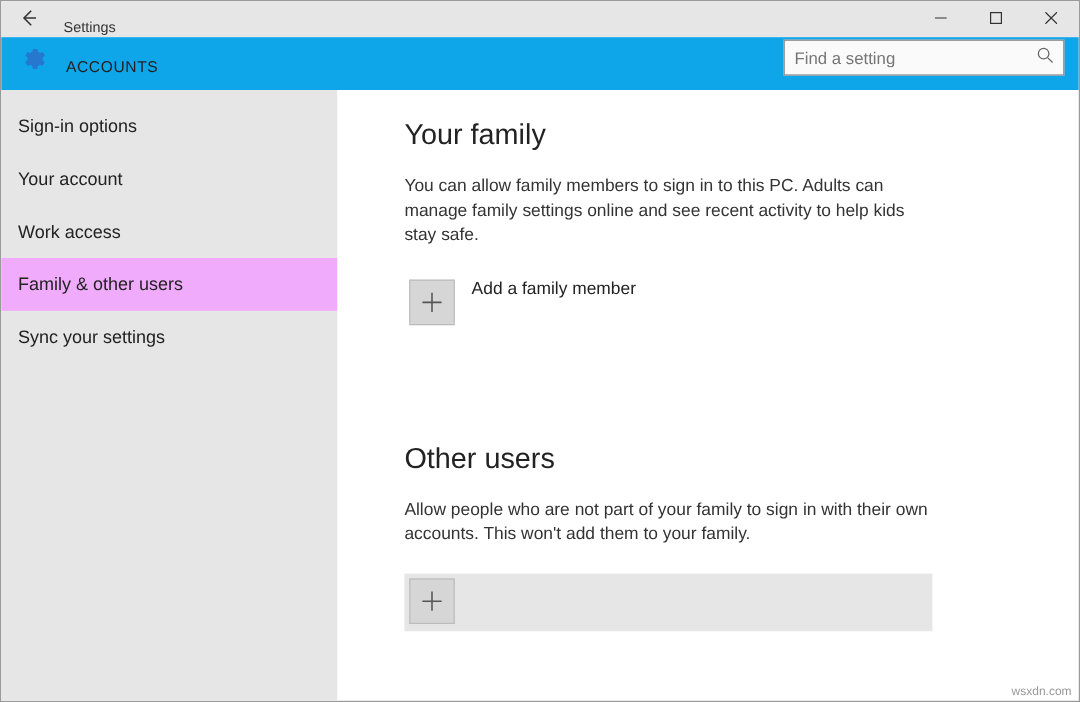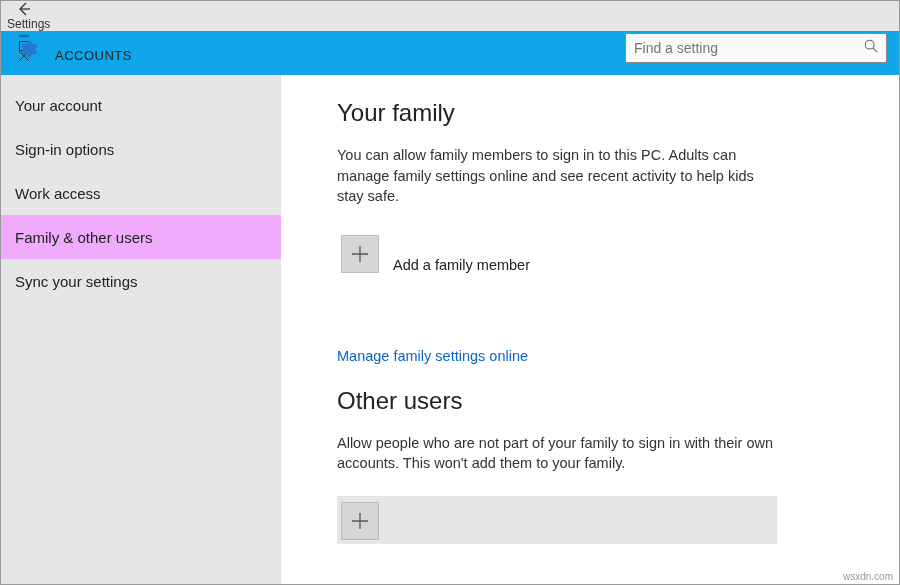--- a/index.html
+++ b/index.html
@@ -12,23 +12,22 @@
       width: 900px;
       height: 585px;
       background: #fff;
       overflow: hidden;
       border: 1px solid #999;
     }
     .titlebar {
       height: 30px;
       background: #e6e6e6;
       display: flex;
-      align-items: flex-start;
+      align-items: flex-end;
       border-bottom: 1px solid #e6e6e6;
-      flex-direction: column;
     }
     .titlebar .back {
       width: 46px;
       height: 30px;
       display: flex;
       align-items: center;
       justify-content: center;
     }
     .titlebar .title {
       font-size: 12px;
@@ -64,21 +63,21 @@
       margin-left: 14px;
       font-size: 13px;
       letter-spacing: 0.5px;
       color: #222;
       font-weight: 400;
     }
     .header .spacer {
       flex: 1;
     }
     .search-box {
-      width: 262px;
+      width: 234px;
       height: 30px;
       border: 1px solid #888;
       background: #fafafa;
       display: flex;
       align-items: center;
       padding: 0 8px;
     }
     .search-box input {
       border: none;
       background: transparent;
@@ -125,21 +124,21 @@
     }
     .content p {
       font-size: 14.5px;
       color: #333;
       line-height: 1.42;
       max-width: 440px;
       margin-bottom: 22px;
     }
     .add-row {
       display: flex;
-      align-items: flex-end;
+      align-items: flex-start;
       height: 48px;
       margin-bottom: 30px;
       max-width: 440px;
       padding: 4px;
     }
     .add-row.highlighted {
       background: #e6e6e6;
       margin-bottom: 10px;
     }
     .plus-btn {
@@ -228,24 +227,24 @@
           <circle cx="6.5" cy="6.5" r="5" stroke="#666" stroke-width="1.2" fill="none"></circle>
           <path d="M10.5 10.5 L15 15" stroke="#666" stroke-width="1.2"></path>
         </svg>
     </span>
   </div>
 </div>
 
 <div class="body">
   <div class="sidebar">
     <div class="sidebar-item">
+      <span>Sign-in options</span>
+    </div>
+    <div class="sidebar-item">
       <span>Your account</span>
-    </div>
-    <div class="sidebar-item">
-      <span>Sign-in options</span>
     </div>
     <div class="sidebar-item">
       <span>Work access</span>
     </div>
     <div class="sidebar-item selected">
       <span>Family &amp; other users</span>
     </div>
     <div class="sidebar-item">
       <span>Sync your settings</span>
     </div>
@@ -259,21 +258,20 @@
     <div class="add-row">
       <div class="plus-btn">
         <svg width="18" height="18" viewBox="0 0 18 18">
             <path d="M9 1 V17 M1 9 H17" stroke="#555" stroke-width="1.3"></path>
           </svg>
       </div>
       <span class="label">Add a family member</span>
     </div>
 
     <div style="height:40px"></div>
-    <span class="link">Manage family settings online</span>
 
     <div class="section-gap"></div>
 
     <h1>Other users</h1>
     <p>Allow people who are not part of your family to sign in with their own accounts. This won't add them to your family.</p>
 
     <div class="add-row highlighted">
       <div class="plus-btn">
         <svg width="18" height="18" viewBox="0 0 18 18">
             <path d="M9 1 V17 M1 9 H17" stroke="#555" stroke-width="1.3"></path>

